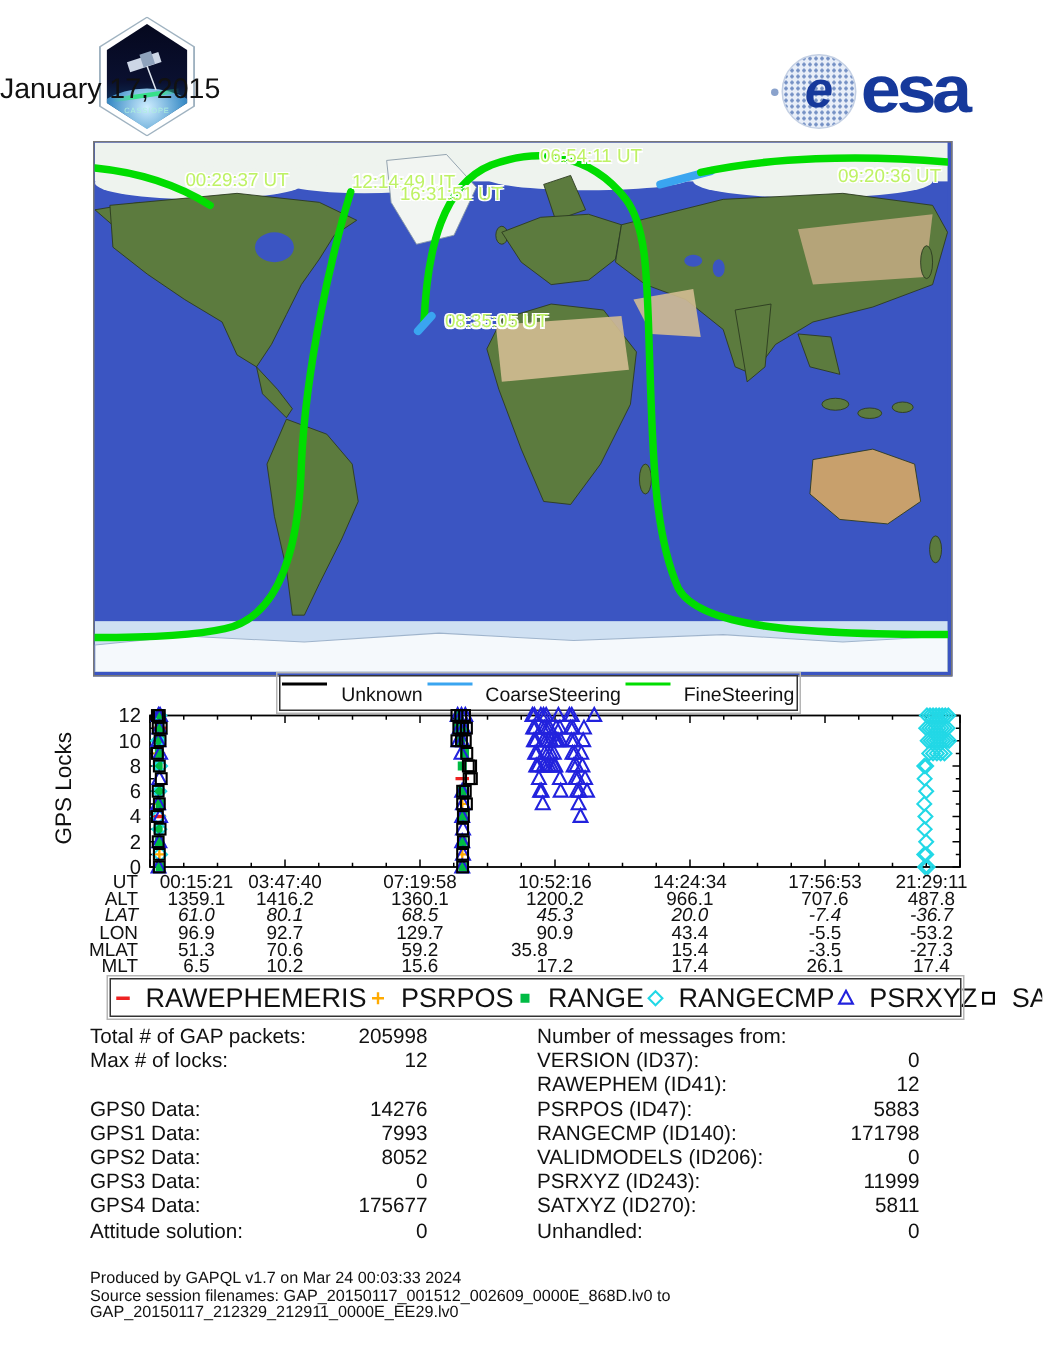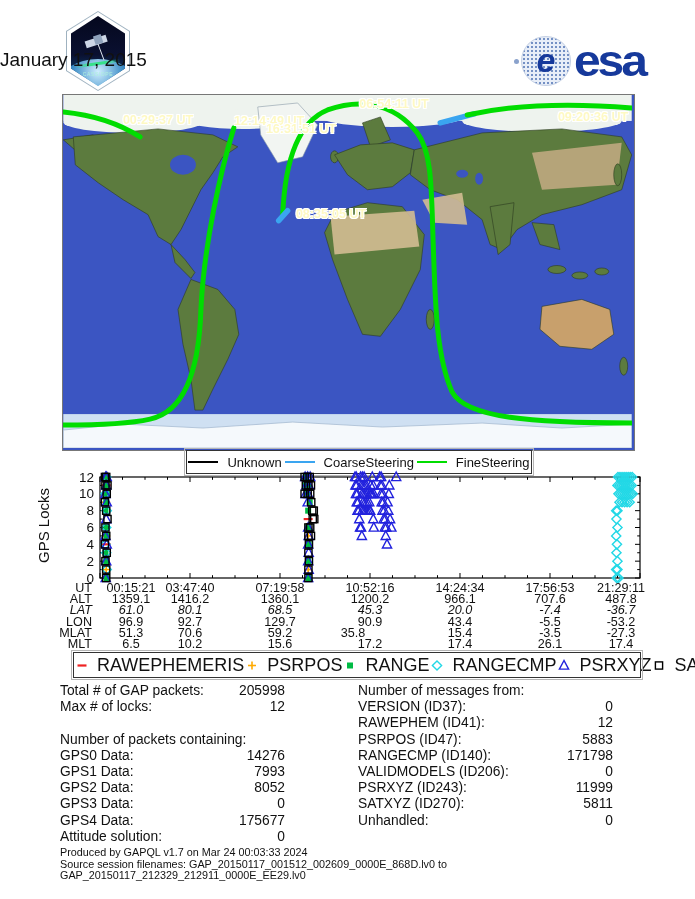--- a/index.html
+++ b/index.html
@@ -17,27 +17,27 @@
   .patch-label{position:absolute;bottom:13%;left:0;width:100%;text-align:center;font-size:5px;color:#aef0dc;letter-spacing:.6px;}
   .esa{position:absolute;right:50px;top:33px;display:flex;align-items:center;}
   .esa-globe{position:relative;width:48px;height:48px;border-radius:50%;background-color:#e8eef8;background-image:radial-gradient(#7490c4 1px,rgba(0,0,0,0) 1.3px);background-size:4px 4px;border:1px solid #c4d0e4;}
   .esa-dot{position:absolute;left:-8px;top:22px;width:5px;height:5px;border-radius:50%;background:#8aa2cc;}
   .esa-e{position:absolute;left:0;top:0;width:48px;height:48px;display:flex;align-items:center;justify-content:center;font-size:34px;font-weight:bold;color:#16399b;font-style:italic;}
   .esa-word{font-size:48px;font-weight:bold;color:#16399b;letter-spacing:-3px;margin-left:3px;transform:scaleY(.92);}
 
   
   .map{position:absolute;left:62px;top:94px;width:571px;height:355px;border:1px solid #777;background:#3b55c2;}
   .map svg{display:block;}
-  .mlab{position:absolute;transform:translate(-50%,-50%);font-size:12.5px;font-weight:bold;color:#fef9c3;white-space:nowrap;text-shadow:1px 1px 0 #fff,-1px 1px 0 #fff,1px -1px 0 #fff,-1px -1px 0 #fff,0 1px 0 #fff,0 -1px 0 #fff;}
+  .mlab{position:absolute;transform:translate(-50%,-50%);font-size:12.5px;font-weight:normal;color:#bef264;white-space:nowrap;text-shadow:1px 1px 0 #fff,-1px 1px 0 #fff,1px -1px 0 #fff,-1px -1px 0 #fff,0 1px 0 #fff,0 -1px 0 #fff;}
 
   
   .legend{position:absolute;display:flex;align-items:center;justify-content:space-around;background:#fff;border:1.3px solid #333;outline:1px solid #b5b5b5;outline-offset:1px;}
   .legend1{left:186px;top:450px;width:344px;height:22px;font-size:13px;}
   .legend2{left:73px;top:652px;width:566px;height:24px;font-size:18px;}
-  .li{display:flex;align-items:center;}
+  .li{display:flex;}
   .li .line{width:30px;height:2.6px;margin-right:9px;}
   .l2i{display:flex;align-items:center;}
   .l2i svg{margin-right:7px;}
 
   
   .plot-svg{position:absolute;left:0;top:470px;}
   .plot-svg text{font-family:"Liberation Sans",sans-serif;}
   .ylab{position:absolute;left:-18px;top:517px;width:122px;height:17px;text-align:center;font-size:15px;transform:rotate(-90deg);}
 
   
@@ -575,24 +575,20 @@
       </div>
       <div class="srow">
         <span class="sl">Max # of locks:</span>
         <span class="sv">12</span>
       </div>
       <div class="srow">
         <span class="sl"></span>
         <span class="sv"></span>
       </div>
       <div class="srow">
-        <span class="sl">Number of packets containing:</span>
-        <span class="sv"></span>
-      </div>
-      <div class="srow">
         <span class="sl">GPS0 Data:</span>
         <span class="sv">14276</span>
       </div>
       <div class="srow">
         <span class="sl">GPS1 Data:</span>
         <span class="sv">7993</span>
       </div>
       <div class="srow">
         <span class="sl">GPS2 Data:</span>
         <span class="sv">8052</span>

